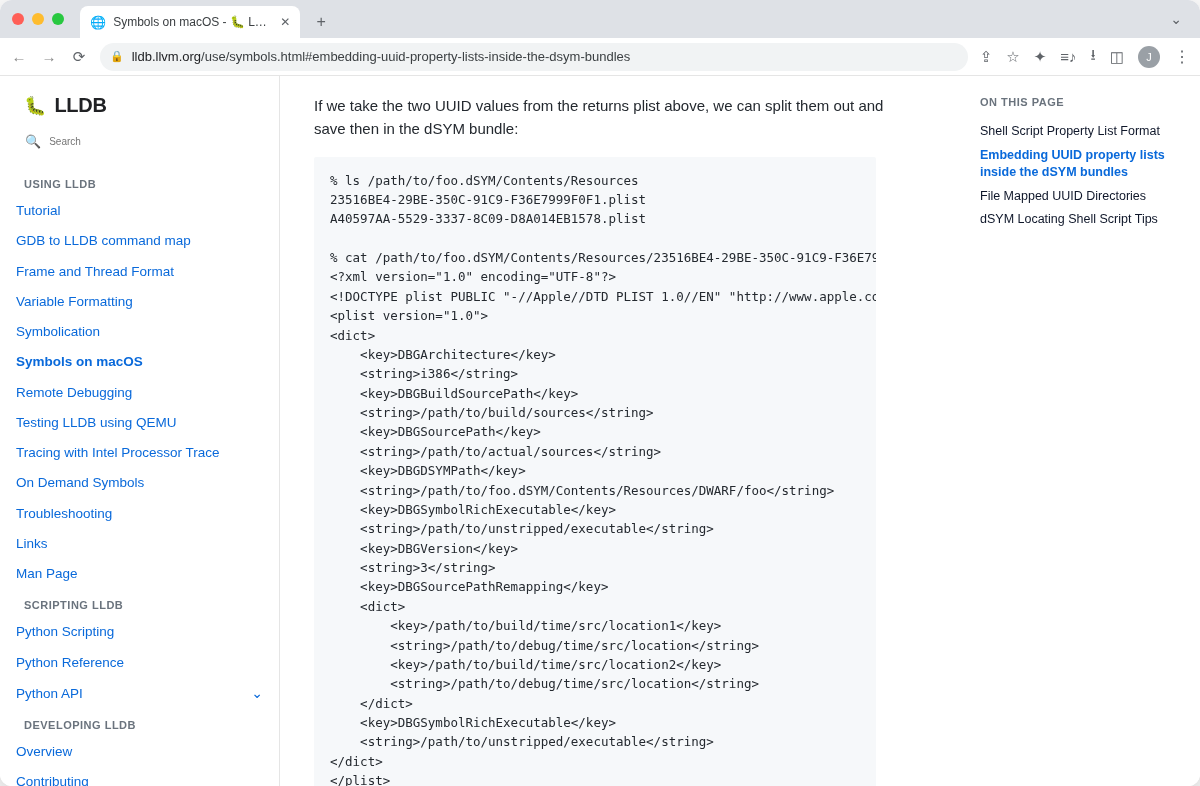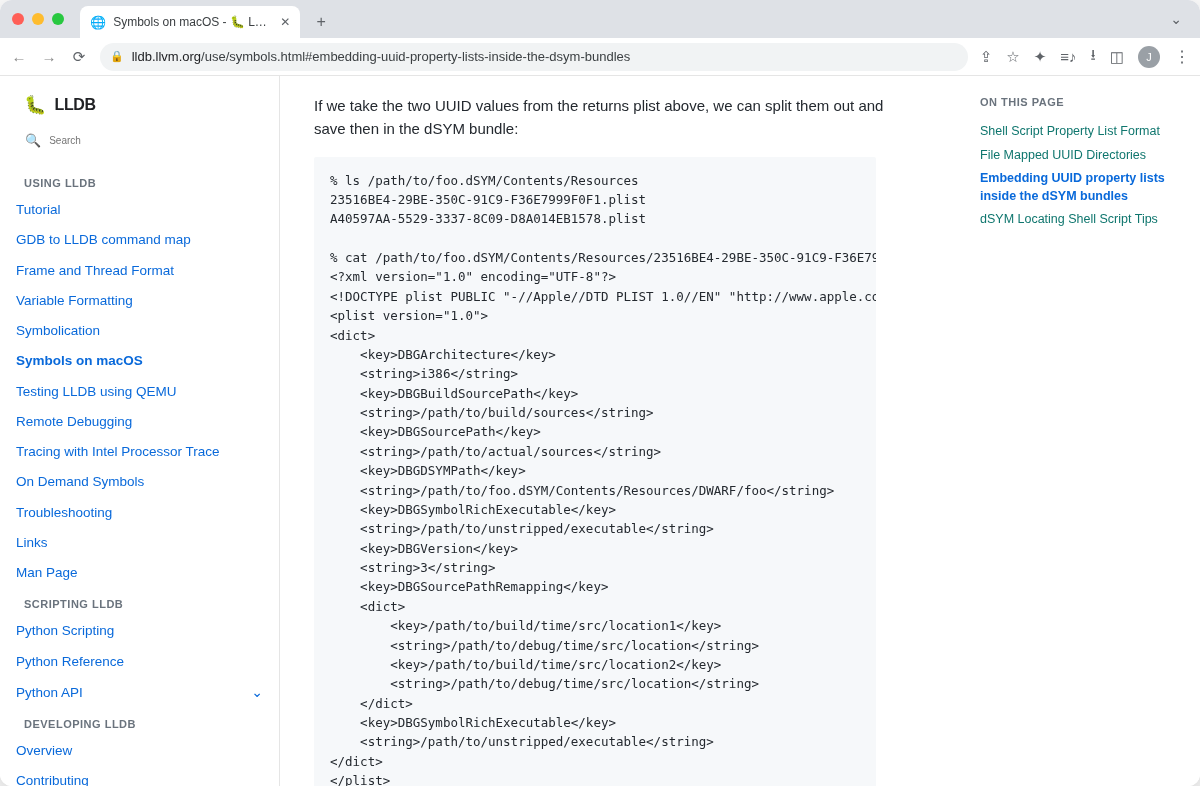--- a/index.html
+++ b/index.html
@@ -92,21 +92,21 @@
   width: 280px;
   border-right: 1px solid #e5e5e5;
   padding: 18px 0 18px 0;
   overflow-y: auto;
   position: relative;
 }
 .logo-row {
   display: flex; align-items: center; gap: 8px; padding: 0 24px 16px 24px;
 }
 .logo-emoji { font-size: 18px; }
-.logo-text { font-size: 16px; font-weight: 700; color: #202124; letter-spacing: -0.3px;}
+.logo-text { font-size: 20px; font-weight: 700; color: #202124; letter-spacing: -0.3px;}
 .search-row {
   margin: 0 24px 18px 24px;
   display: flex; align-items: center; gap: 8px;
   border: 1px solid transparent;
   color: #888;
   font-size: 13px;
 }
 .search-row .sicon { font-size: 13px; }
 .search-row input { border: none; outline: none; background: transparent; font-size: 10px; flex:1; color:#555;}
 .sec-title {
@@ -141,21 +141,21 @@
 }
 .codeblock::-webkit-scrollbar { height: 8px; }
 .codeblock::-webkit-scrollbar-thumb { background: #888; border-radius: 0; }
 .codeblock::-webkit-scrollbar-track { background: #f6f8fa; }
 .toc {
   width: 230px;
   padding: 20px 20px 16px 10px;
   font-size: 12.5px;
 }
 .toc-title { font-size: 11px; letter-spacing: 0.5px; color: #6a737d; font-weight:600; margin-bottom: 12px;}
-.toc-item { display:block; color:#0f766e; padding: 3px 0; line-height:1.4; }
+.toc-item { display:block; color:#0f172a; padding: 3px 0; line-height:1.4; }
 .toc-item.active { color:#0969da; font-weight:700; }
 .sidebar::-webkit-scrollbar { width:5px; }
 .sidebar::-webkit-scrollbar-thumb { background:#ccc; }
 </style>
 </head>
 <body>
 
 <div class="window">
 
   <div class="titlebar">
@@ -206,22 +206,22 @@
         <input placeholder="Search" style="">
       </div>
 
       <div class="sec-title">USING LLDB</div>
       <a class="nav-item">Tutorial</a>
       <a class="nav-item">GDB to LLDB command map</a>
       <a class="nav-item">Frame and Thread Format</a>
       <a class="nav-item">Variable Formatting</a>
       <a class="nav-item">Symbolication</a>
       <a class="nav-item active">Symbols on macOS</a>
+      <a class="nav-item">Remote Debugging</a>
       <a class="nav-item">Testing LLDB using QEMU</a>
-      <a class="nav-item">Remote Debugging</a>
       <a class="nav-item">Tracing with Intel Processor Trace</a>
       <a class="nav-item">On Demand Symbols</a>
       <a class="nav-item">Troubleshooting</a>
       <a class="nav-item">Links</a>
       <a class="nav-item">Man Page</a>
 
       <div class="sec-title">SCRIPTING LLDB</div>
       <a class="nav-item">Python Scripting</a>
       <a class="nav-item">Python Reference</a>
       <a class="nav-item expand">
@@ -267,19 +267,19 @@
     &lt;key&gt;DBGSymbolRichExecutable&lt;/key&gt;
     &lt;string&gt;/path/to/unstripped/executable&lt;/string&gt;
 &lt;/dict&gt;
 &lt;/plist&gt;</pre>
 
     </div>
 
     <div class="toc">
       <div class="toc-title">ON THIS PAGE</div>
       <a class="toc-item">Shell Script Property List Format</a>
+      <a class="toc-item active">Embedding UUID property lists inside the dSYM bundles</a>
       <a class="toc-item">File Mapped UUID Directories</a>
-      <a class="toc-item active">Embedding UUID property lists inside the dSYM bundles</a>
       <a class="toc-item">dSYM Locating Shell Script Tips</a>
     </div>
 
   </div>
 </div>
 
 </body></html>

